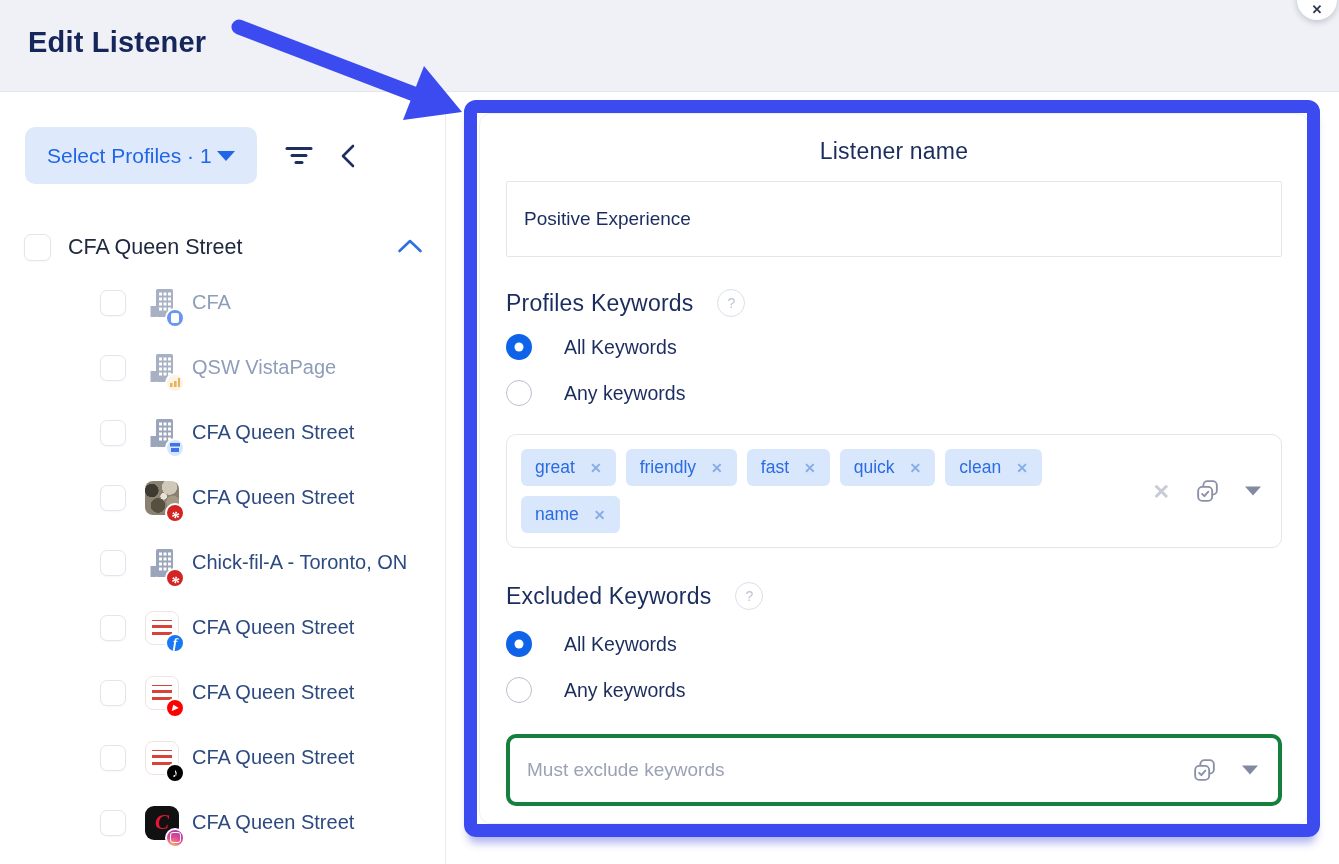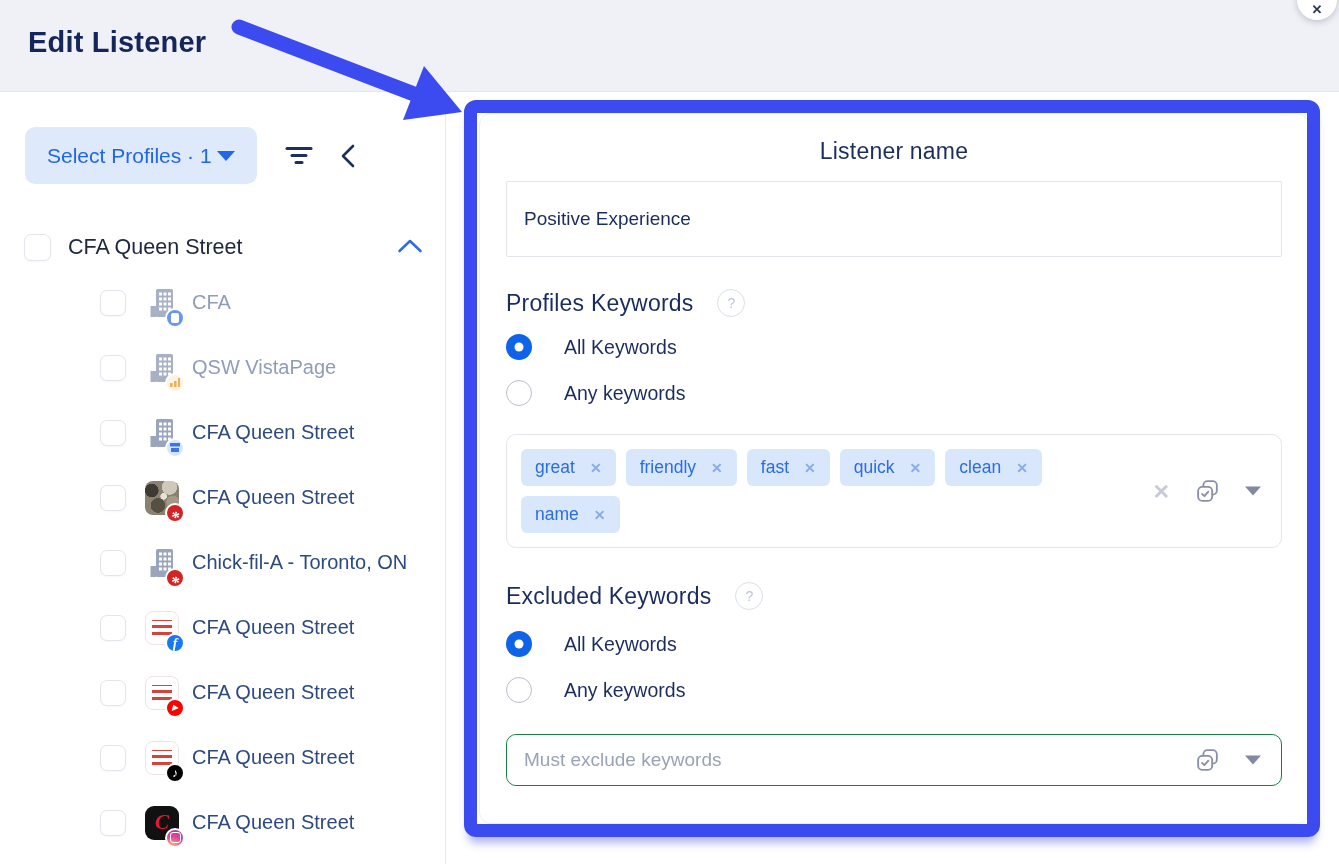--- a/index.html
+++ b/index.html
@@ -130,21 +130,21 @@
     border-radius:6px; padding:8px 14px; font-size:17.5px; cursor:default; }
   .chip .chip-x { color:#87ace8; font-size:14px; font-weight:700; cursor:pointer; }
 
   .box-controls { position:absolute; right:20px; top:50%; transform:translateY(-50%);
     display:flex; align-items:center; gap:24px; }
   .clear-x { color:#c6cbd6; font-size:21px; font-weight:700; cursor:pointer; line-height:1; }
   .caret-down-gray { width:0; height:0; border-left:8px solid transparent;
     border-right:8px solid transparent; border-top:9px solid #828aa2; cursor:pointer; }
   .copy-icon { cursor:pointer; display:flex; }
 
-  .exclude-box { position:relative; margin-top:30px; height:52px; border:1px solid #15803d;
+  .exclude-box { position:relative; margin-top:30px; height:72px; border:4px solid #15803d;
     border-radius:10px; display:flex; align-items:center; padding:0 160px 0 0; }
   .exclude-box input { border:none; outline:none; height:100%; width:100%; padding:0 17px;
     font-size:19px; color:#1b2d5e; border-radius:10px; font-family:"Liberation Sans",sans-serif; }
   .exclude-box input::placeholder { color:#9aa2b6; }
 
   .arrow-overlay { position:absolute; left:0; top:0; z-index:60; pointer-events:none; }
   svg.defs { position:absolute; width:0; height:0; }
 </style>
 </head>
 <body>

